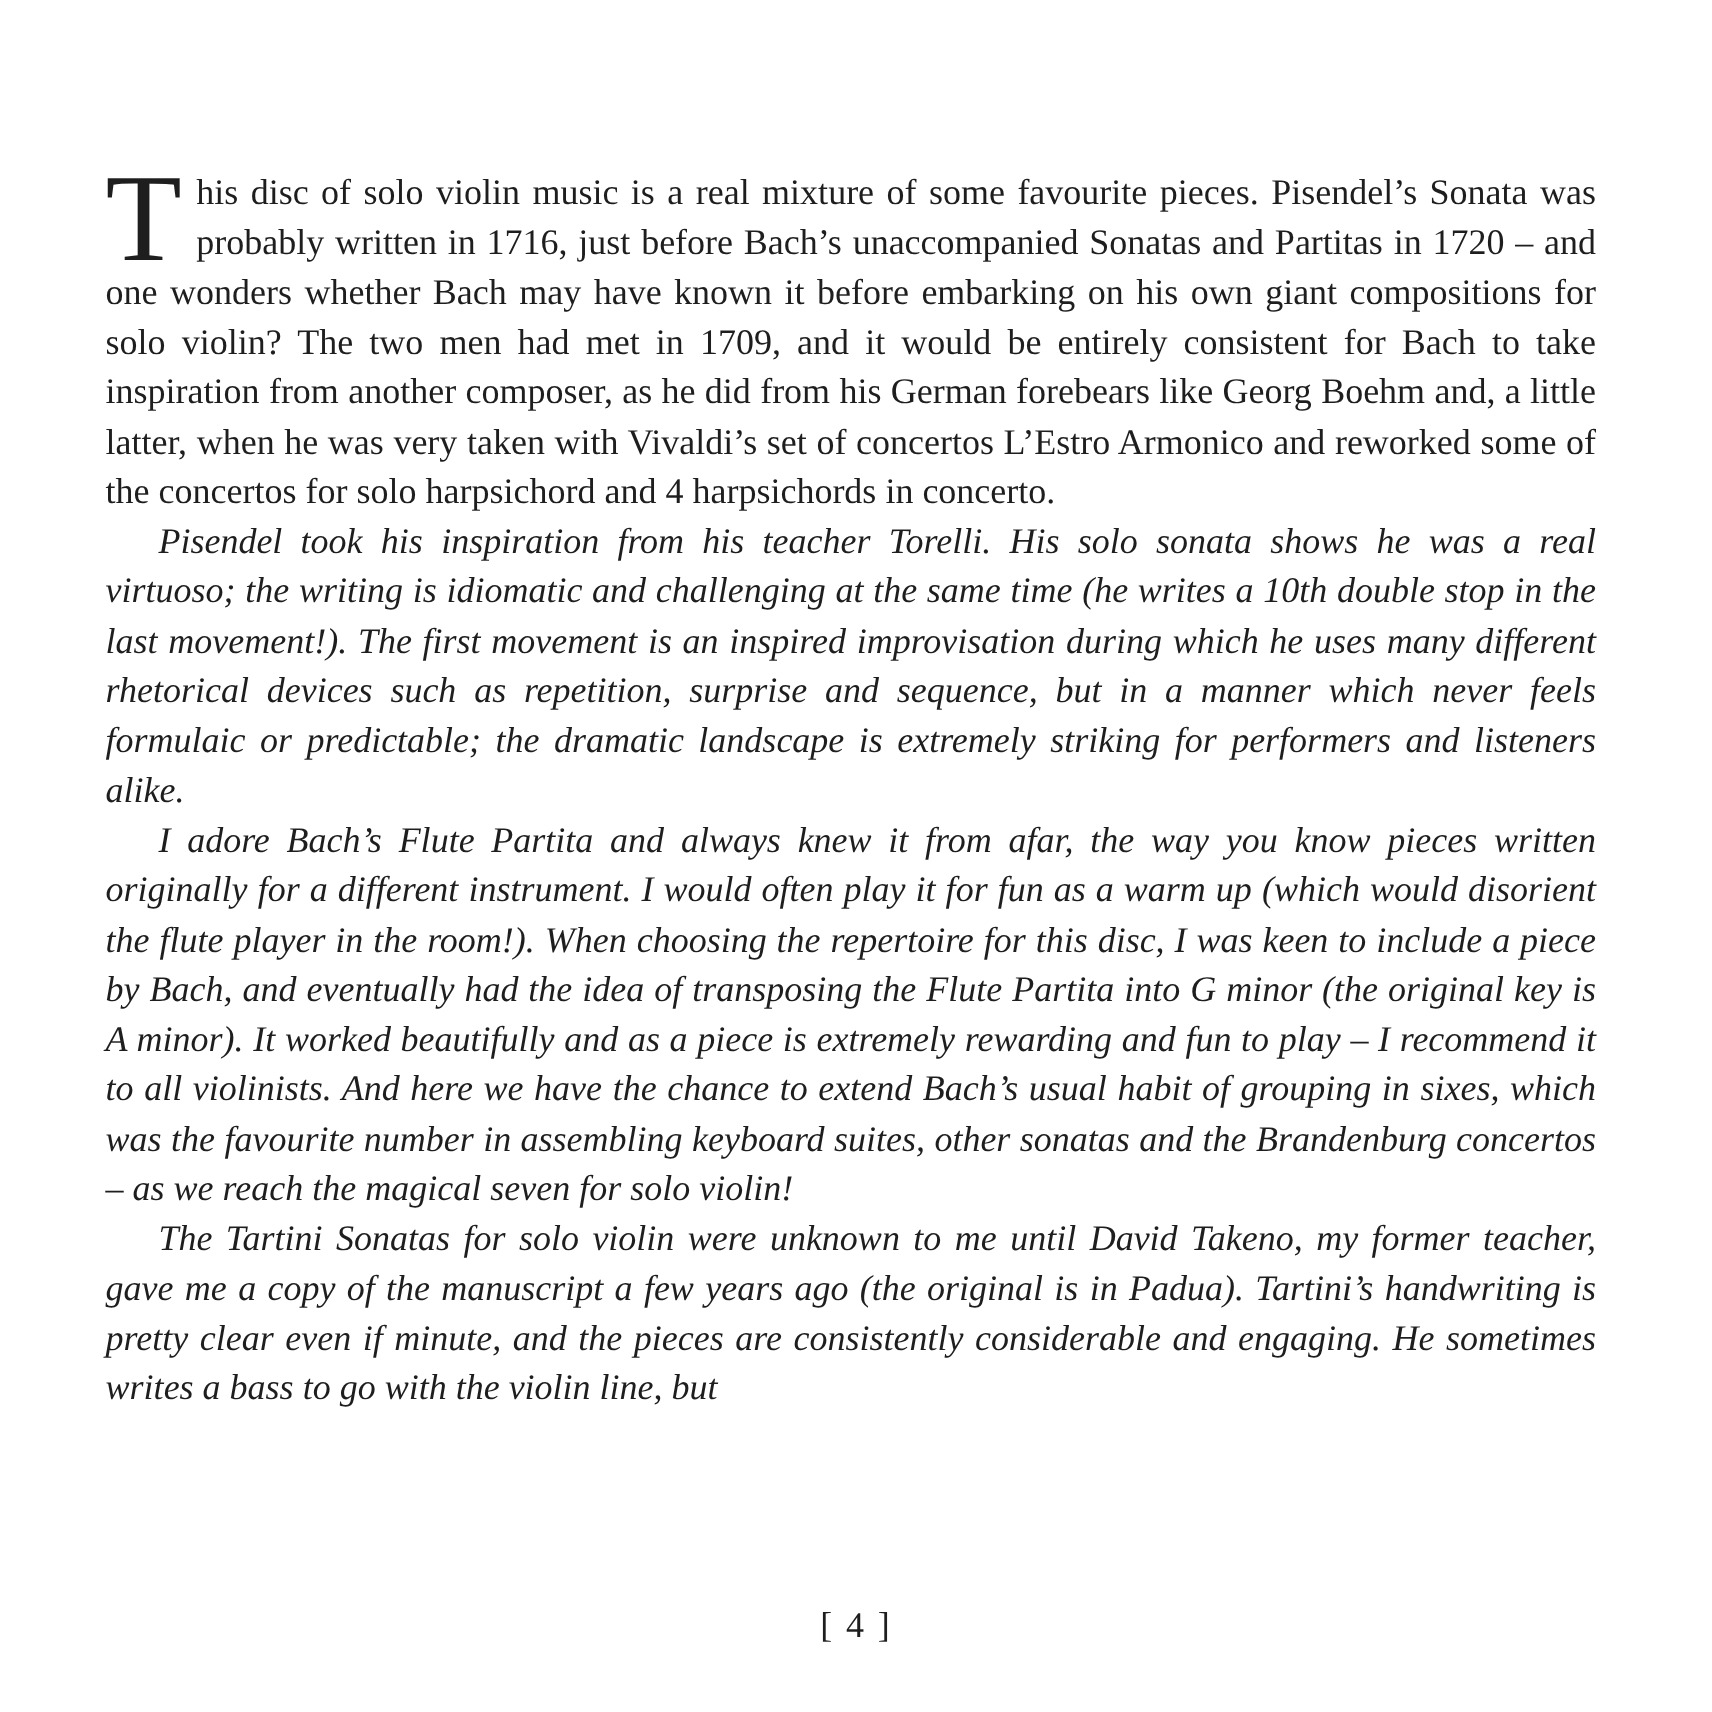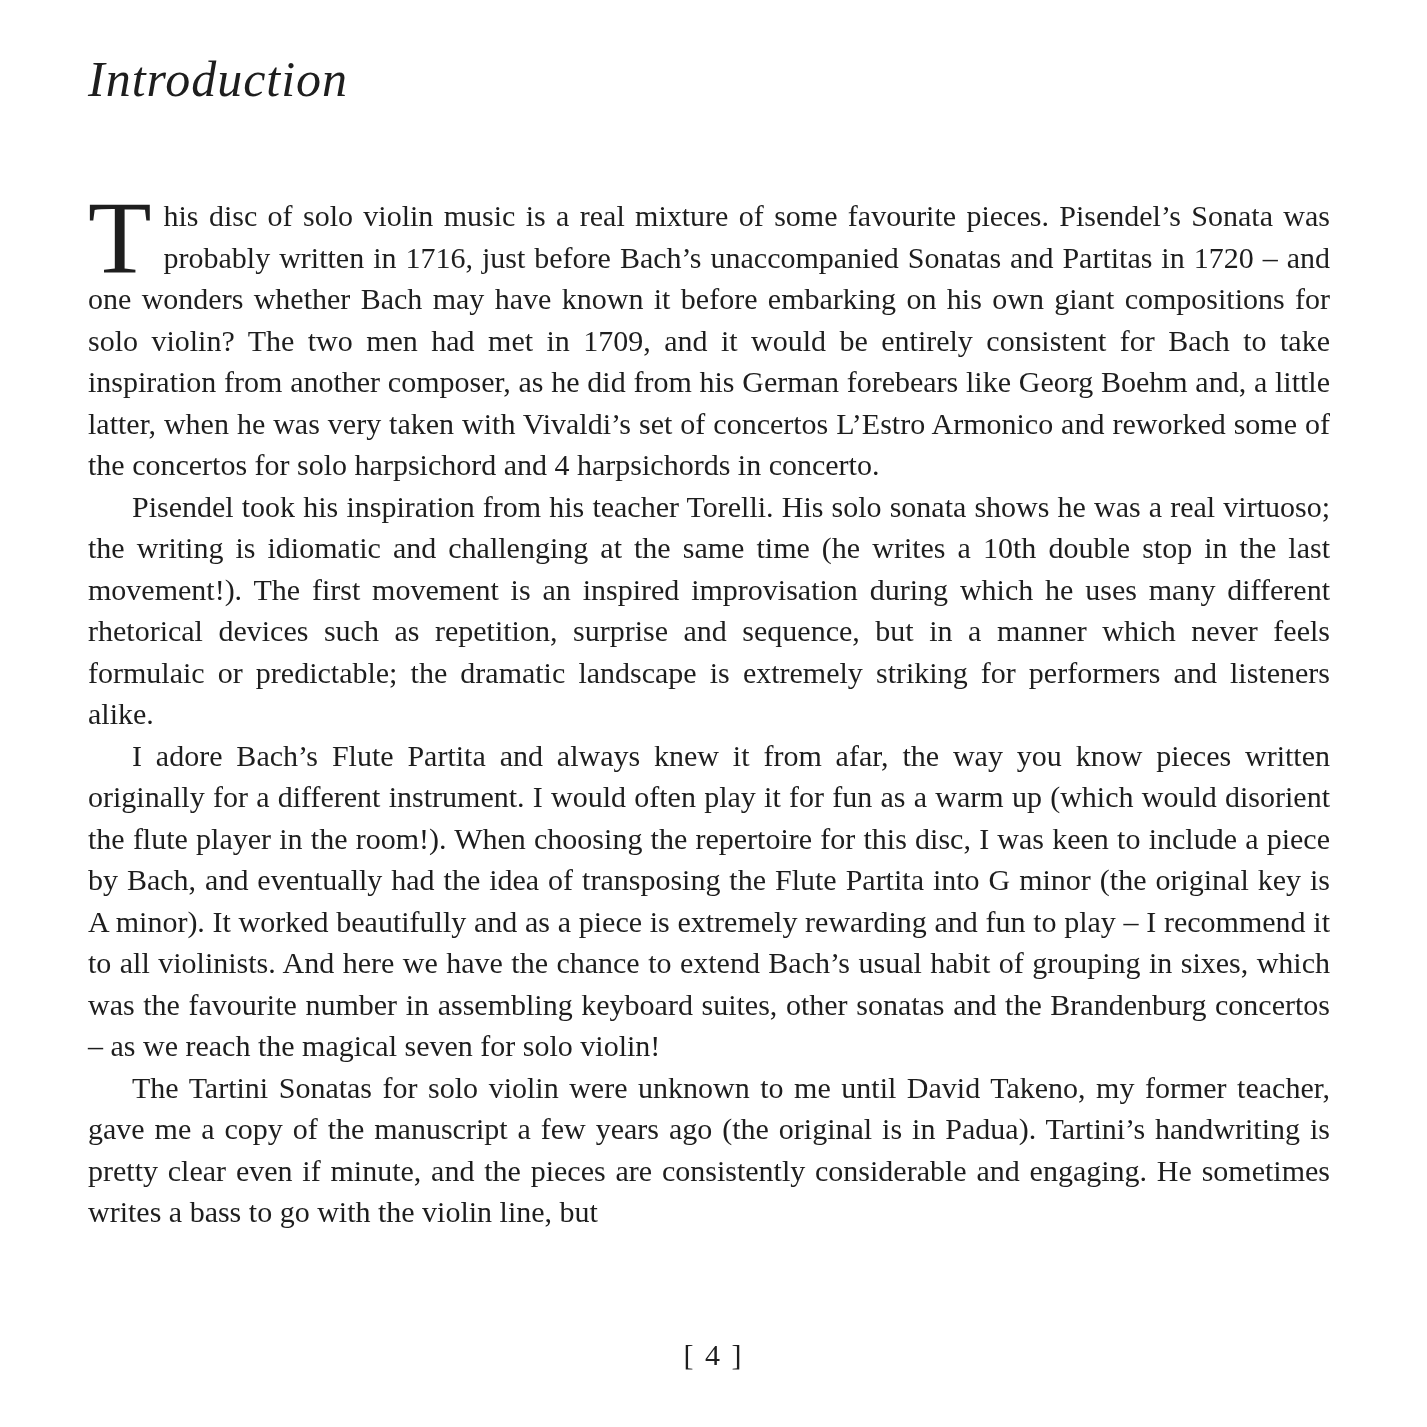--- a/index.html
+++ b/index.html
@@ -35,20 +35,21 @@
     font-size: 30px;
     line-height: 41.5px;
     text-align: justify;
   }
   .body-text p {
     margin: 0;
     padding: 0;
   }
   .body-text p.indented {
     text-indent: 44px;
+    font-style: italic;
   }
   .drop-cap {
     float: left;
     font-size: 104px;
     line-height: 78px;
     padding: 4px 12px 0 0;
   }
   .italic-phrase {
   }
   .page-number {
@@ -59,21 +60,20 @@
     text-align: center;
     font-size: 30px;
     letter-spacing: 2px;
   }
 </style>
 </head>
 <body>
 
 <div class="page">
 
-  <h1 class="page-title">Introduction</h1>
 
   <div class="body-text">
 
     <p>
       <span class="drop-cap">T</span><span>his disc of solo violin music is a real mixture of some favourite pieces. Pisendel’s Sonata was probably written in 1716, just before Bach’s unaccompanied Sonatas and Partitas in 1720 – and one wonders whether Bach may have known it before embarking on his own giant compositions for solo violin? The two men had met in 1709, and it would be entirely consistent for Bach to take inspiration from another composer, as he did from his German forebears like Georg Boehm and, a little latter, when he was very taken with Vivaldi’s set of concertos </span><span class="italic-phrase">L’Estro Armonico</span><span> and reworked some of the concertos for solo harpsichord and 4 harpsichords in concerto.</span>
     </p>
 
     <p class="indented">
       <span>Pisendel took his inspiration from his teacher Torelli. His solo sonata shows he was a real virtuoso; the writing is idiomatic and challenging at the same time (he writes a 10th double stop in the last movement!). The first movement is an inspired improvisation during which he uses many different rhetorical devices such as repetition, surprise and sequence, but in a manner which never feels formulaic or predictable; the dramatic landscape is extremely striking for performers and listeners alike.</span>
     </p>

